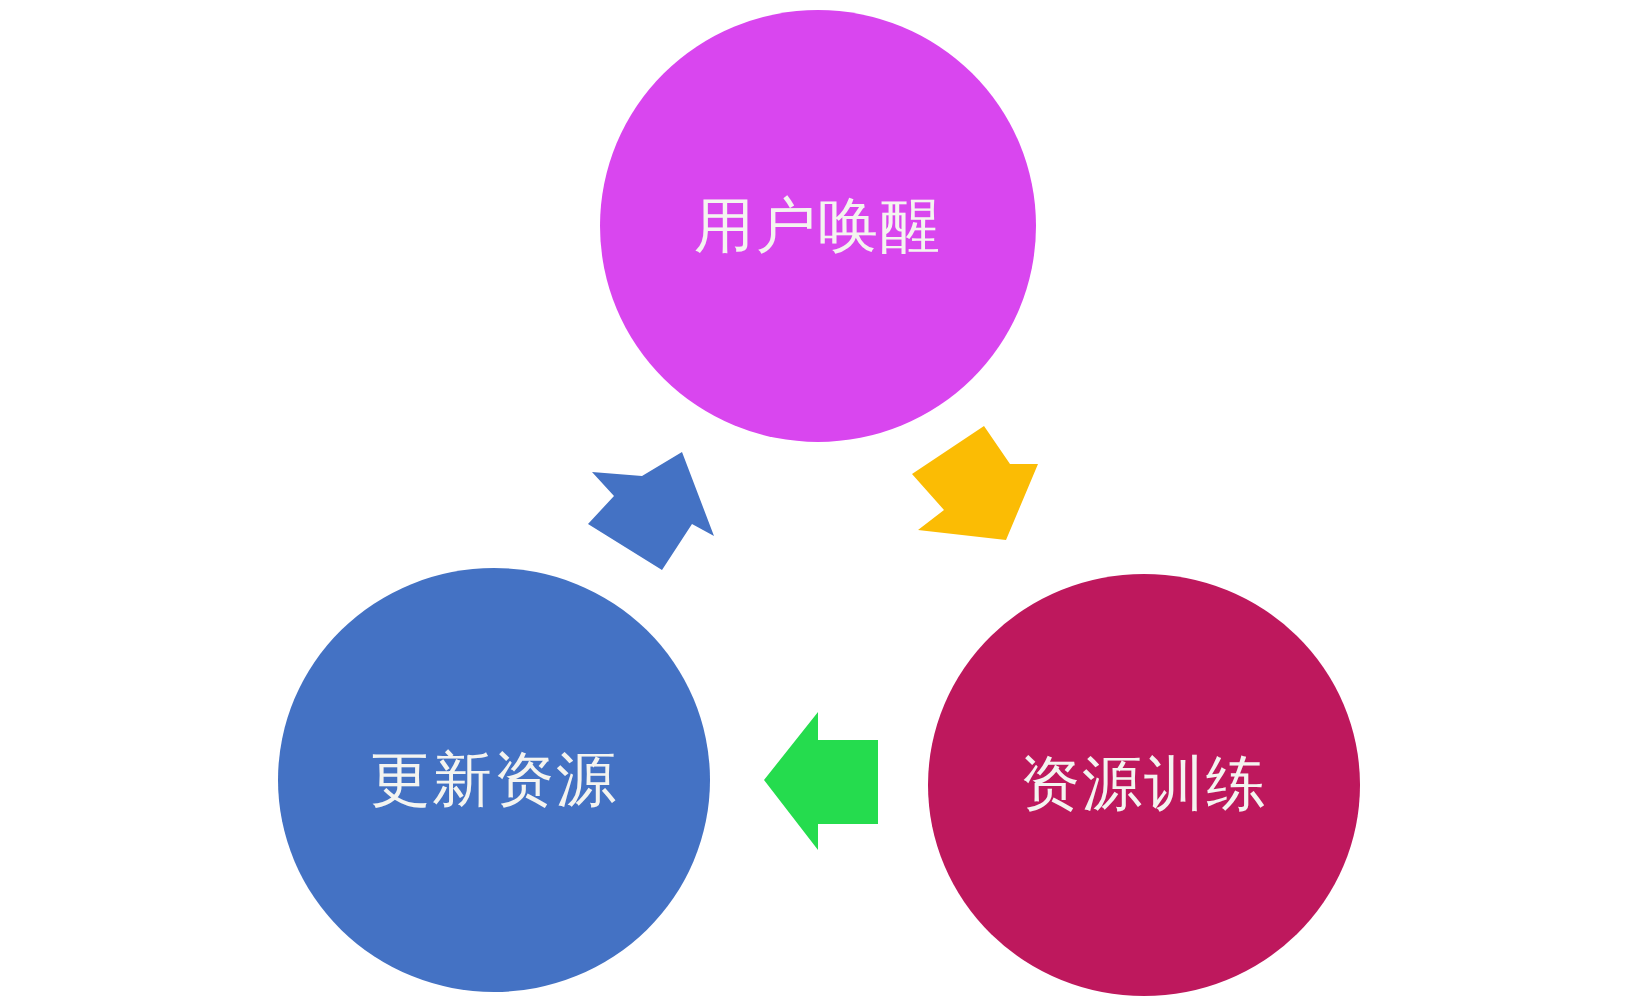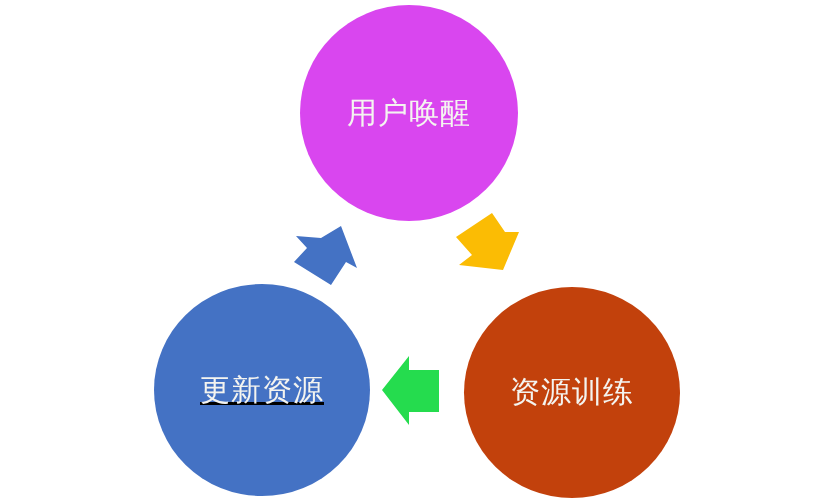--- a/index.html
+++ b/index.html
@@ -3,32 +3,32 @@
   <meta charset="utf-8">
   <style>
     html, body { margin: 0; padding: 0; background: #ffffff; }
     body { width: 817px; height: 500px; position: relative; overflow: hidden;
            font-family: "DejaVu Serif", "Liberation Serif", serif; }
     .node { position: absolute; border-radius: 50%; display: flex;
             align-items: center; justify-content: center; }
     .node-label { color: #f4f4f0; font-size: 30px; letter-spacing: 1px;
                   font-weight: normal; }
     #node-top { left: 300px; top: 5px; width: 218px; height: 216px; }
-    #node-left { left: 154px; top: 284px; width: 216px; height: 212px; text-decoration: underline; }
+    #node-left { left: 139px; top: 284px; width: 216px; height: 212px; }
     #node-right { left: 464px; top: 287px; width: 216px; height: 211px; }
     svg.arrows { position: absolute; left: 0; top: 0; }
   </style>
 </head>
 <body>
 
 <div class="node" id="node-top" style="background: #d946ef;">
   <span class="node-label">用户唤醒</span>
 </div>
 
-<div class="node" id="node-right" style="background: #c2410c;">
+<div class="node" id="node-right" style="background: #be185d;">
   <span class="node-label">资源训练</span>
 </div>
 
 <div class="node" id="node-left" style="background: rgb(68, 114, 196);">
   <span class="node-label">更新资源</span>
 </div>
 
 <svg class="arrows" width="817" height="500" viewBox="0 0 817 500">
 
   <polygon class="edge-0" points="456,237 492,213 505,232 519,232 503,270 459,265 472,255" fill="#FBBC04"></polygon>

